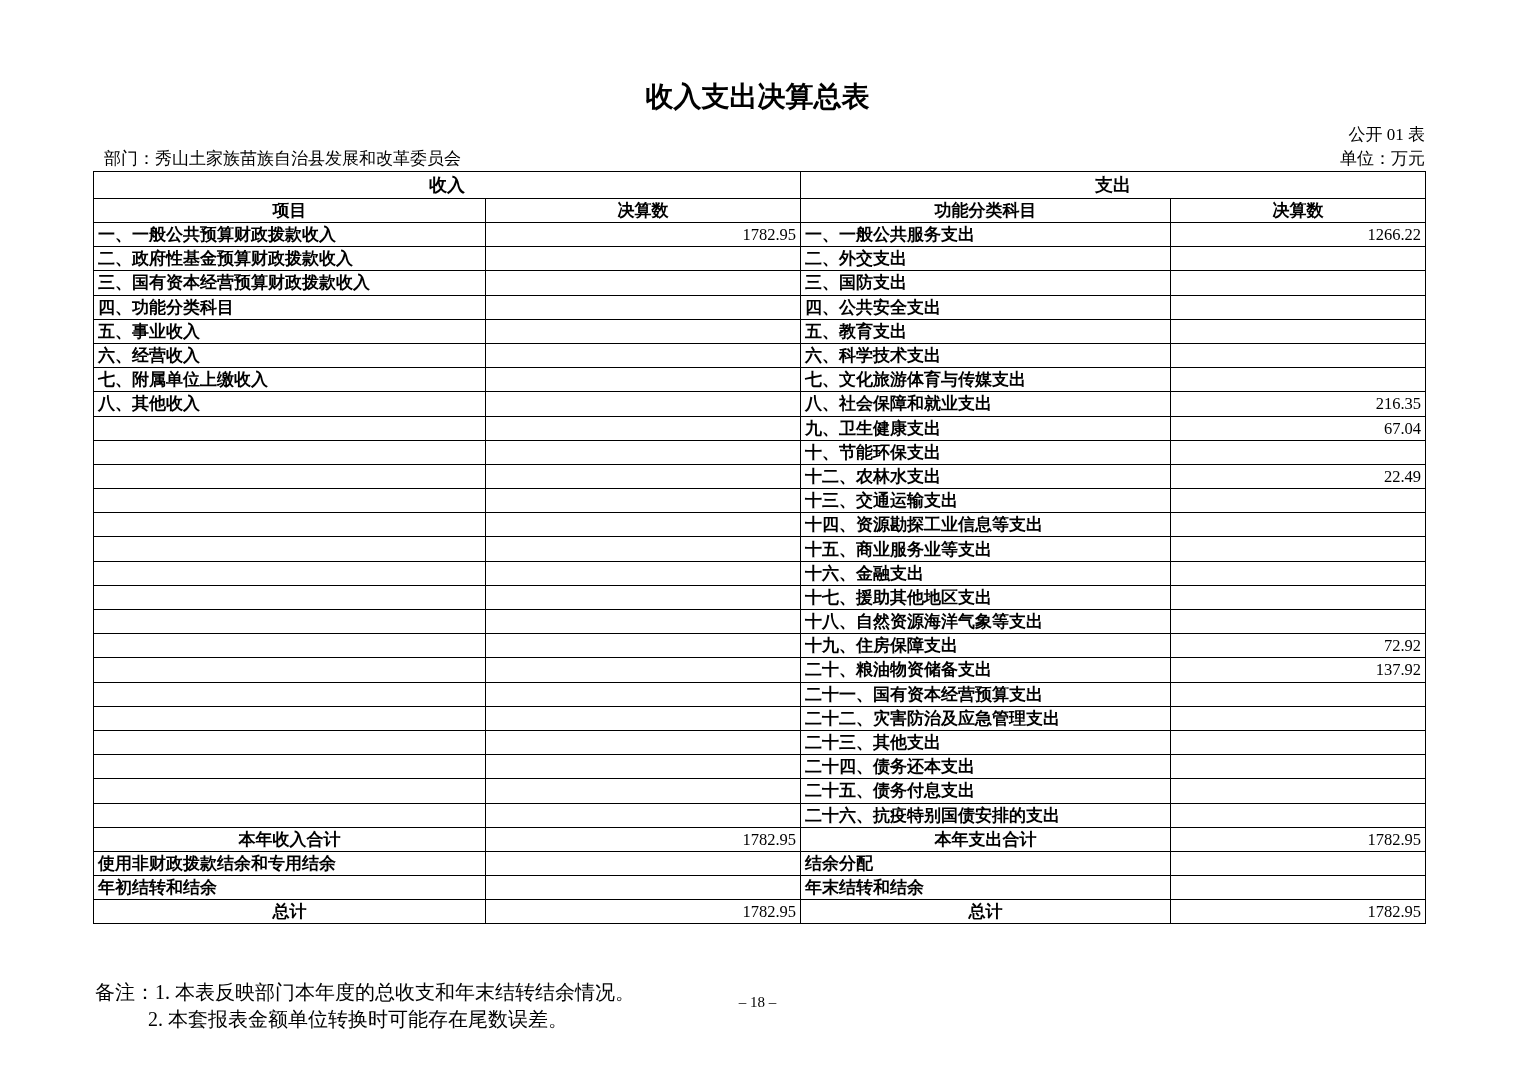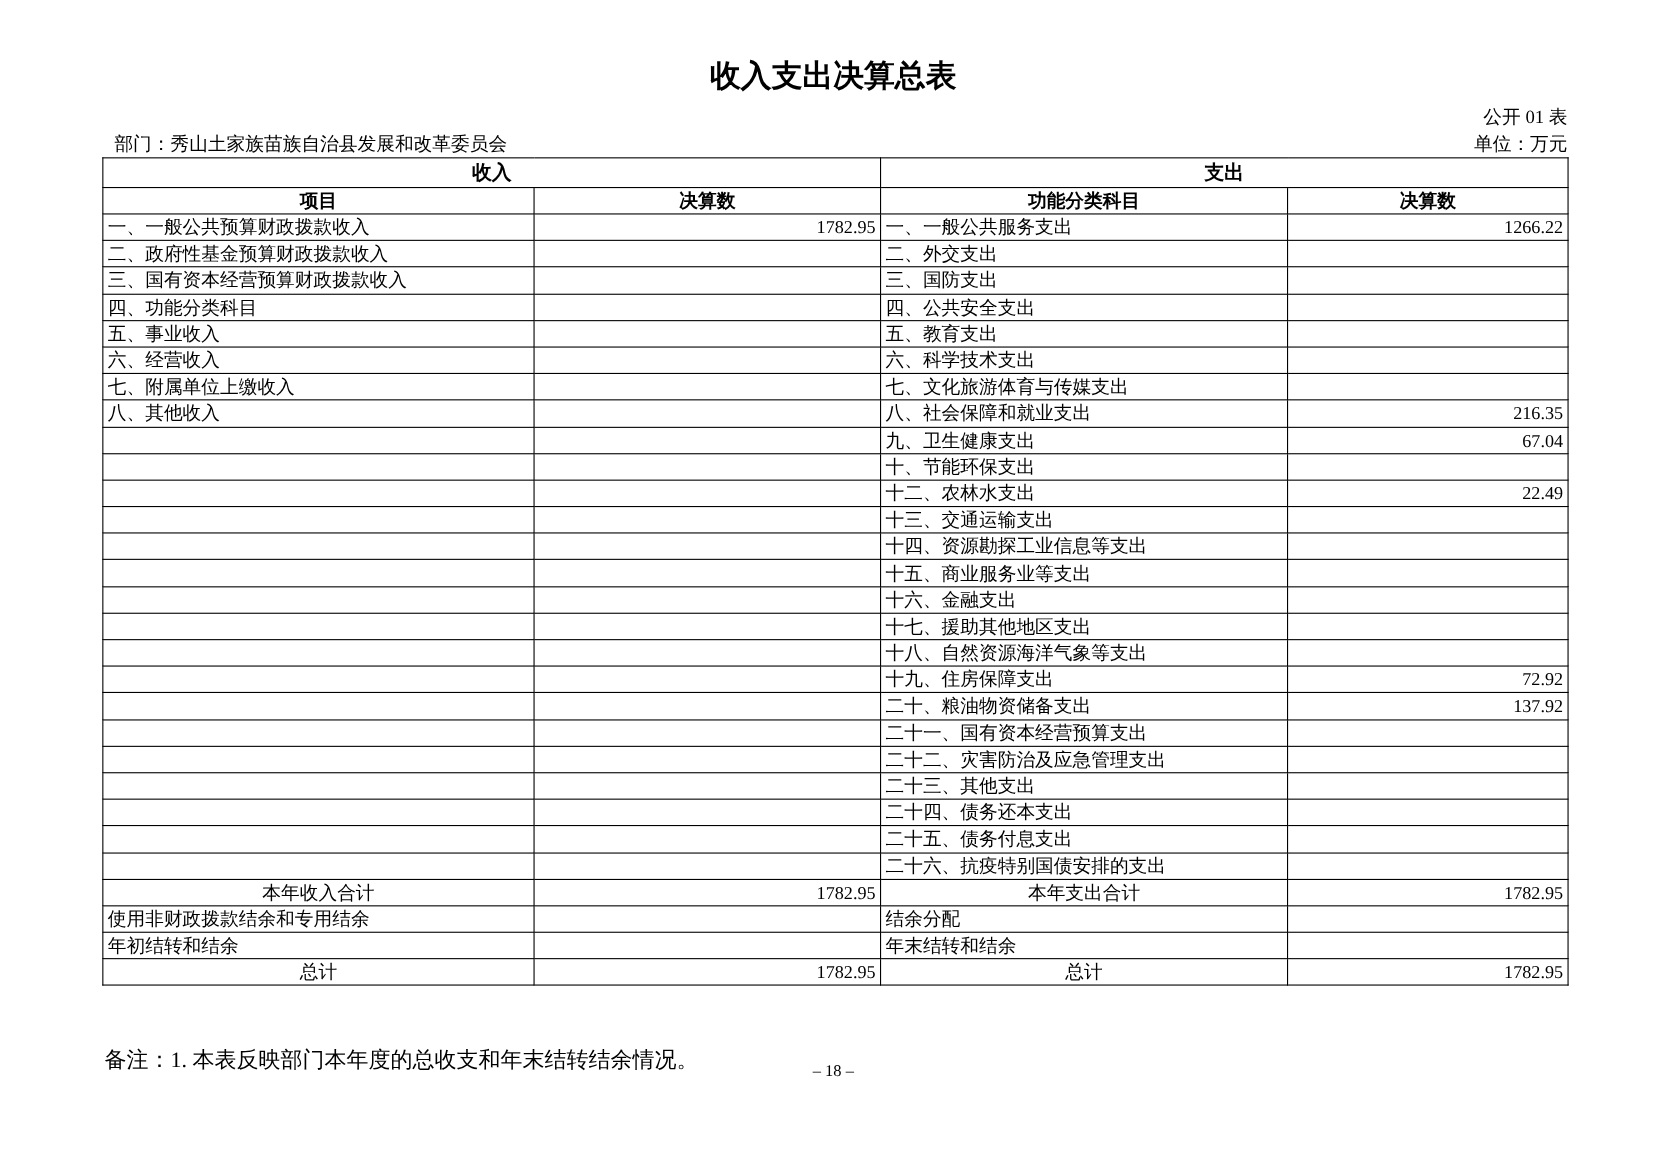--- a/index.html
+++ b/index.html
@@ -5,21 +5,21 @@
   * { box-sizing: border-box; }
   html, body { margin: 0; padding: 0; }
   body {
     width: 1515px; height: 1069px;
     background: #ffffff;
     color: #000;
     font-family: "Liberation Serif", serif;
     position: relative;
     overflow: hidden;
   }
-  .sheet { position: absolute; inset: 0; }
+  .sheet { position: absolute; inset: 0; margin-top: 28px; }
 
   .title {
     position: absolute; top: 50px; left: 0; width: 100%;
     text-align: center;
     font-size: 28px; font-weight: bold;
     font-family: "Liberation Serif", serif;
   }
   .table-code {
     position: absolute; top: 95px; right: 90px;
     font-size: 17px;
@@ -55,21 +55,21 @@
   }
   .main-table thead th {
     font-family: Liberation Serif, serif;
     font-weight: bold;
     text-align: center;
   }
   .main-table tbody tr { height: 24.2px; }
   .main-table td { font-size: 17px; line-height: 23px; }
   td.label {
     font-family: "Liberation Sans", sans-serif;
-    font-weight: normal;
+    font-weight: bold;
     text-align: left;
   }
   td.label.center { text-align: center; }
   td.num {
     font-family: "Liberation Serif", serif;
     font-weight: normal;
     text-align: right;
     font-size: 16.5px;
   }
 
@@ -287,17 +287,18 @@
           <td class="label center">总计</td>
           <td class="num">1782.95</td>
           <td class="label center">总计</td>
           <td class="num">1782.95</td>
         </tr>
       </tbody>
   </table>
 
   <div class="notes">
     <div>备注：1. 本表反映部门本年度的总收支和年末结转结余情况。</div>
+    <div class="note-line-2">2. 本套报表金额单位转换时可能存在尾数误差。</div>
   </div>
 
   <div class="pageno">– 18 –</div>
 
 </div>
 
 </body></html>

